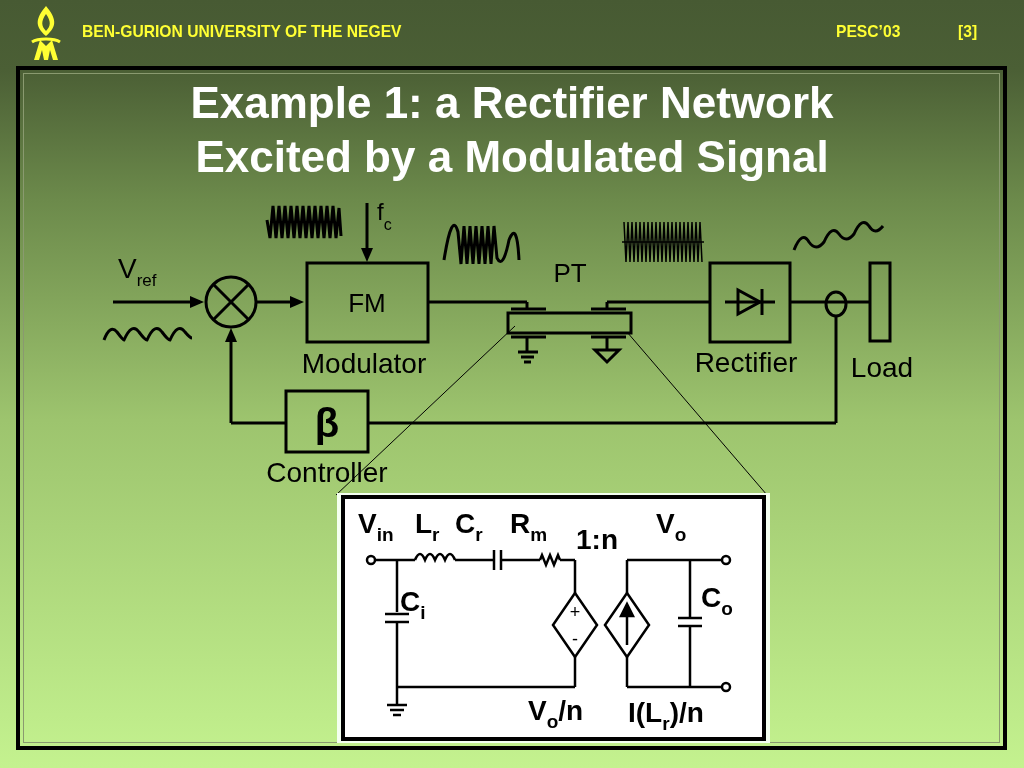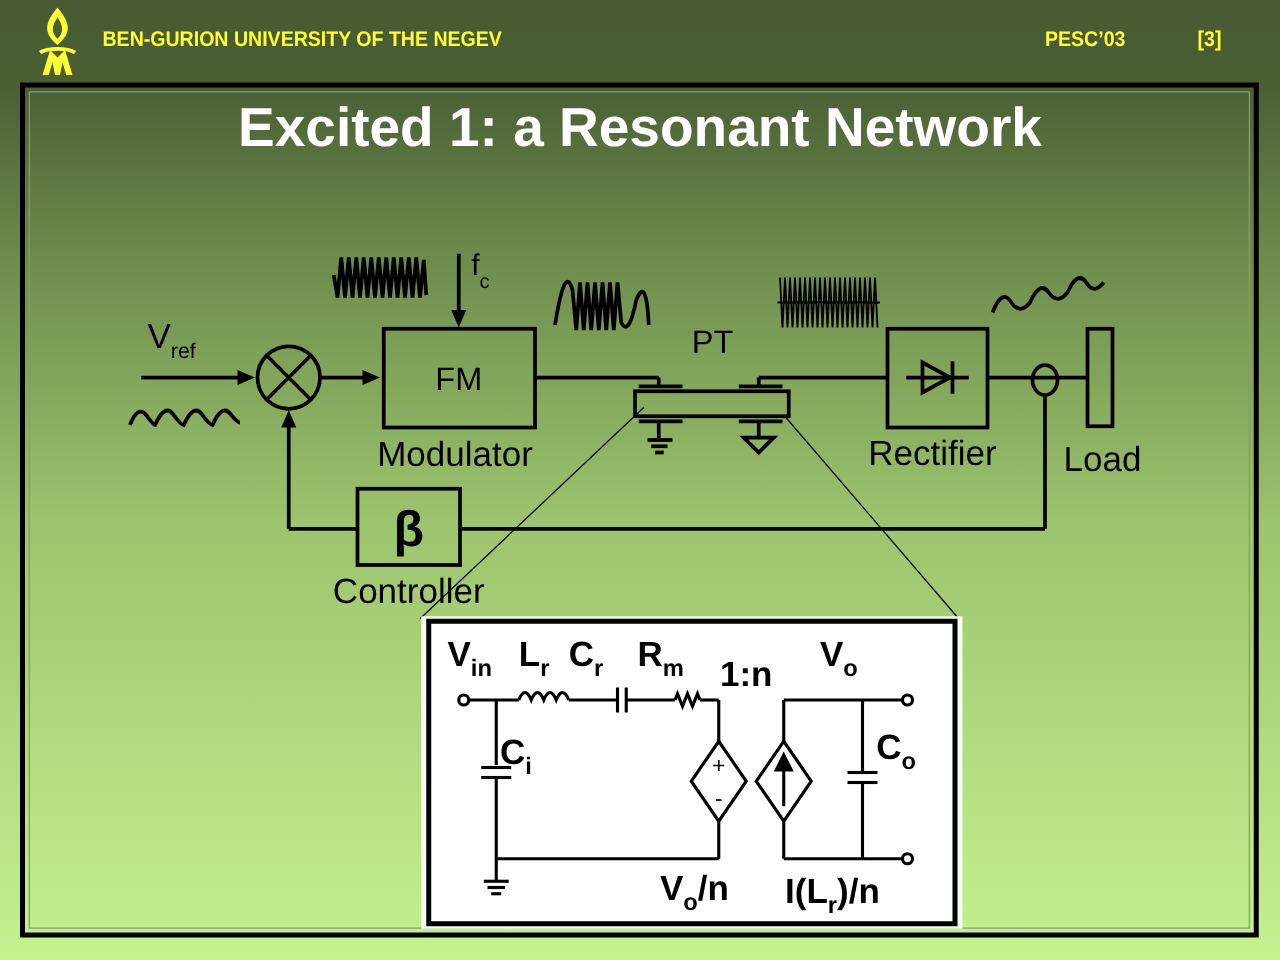--- a/index.html
+++ b/index.html
@@ -23,21 +23,22 @@
 </svg>
 <div class="hdr" style="left:82px;">BEN-GURION UNIVERSITY OF THE NEGEV</div>
 <div class="hdr" style="left:836px;">PESC’03</div>
 <div class="hdr" style="left:958px;">[3]</div>
 
 <div id="frame">
     <div id="frame-inner"></div>
   </div>
 
 <div id="title">
-  <div>Excited 1: a Resonant Network</div>
+  <div>Example 1: a Rectifier Network</div>
+  <div>Excited by a Modulated Signal</div>
 </div>
 
 <svg width="1024" height="768" stroke="#000" fill="none" stroke-width="3">
 
   <text class="t" x="118" y="278" font-size="28" fill="#000" stroke="none"><tspan>V</tspan><tspan dy="8" font-size="17">ref</tspan></text>
   <line x1="113" y1="302" x2="200" y2="302"></line>
   <polygon points="204,302 190,296 190,308" fill="#000" stroke="none"></polygon>
   <path d="M104 340 q6 -16 13 -8 q6 8 7 8 q8 -18 15 -8 q6 8 8 8 q8 -18 15 -8 q6 8 8 8 q8 -18 15 -8 q5 6 7 6" stroke-width="3"></path>
 
   <circle cx="231" cy="302" r="25"></circle>

